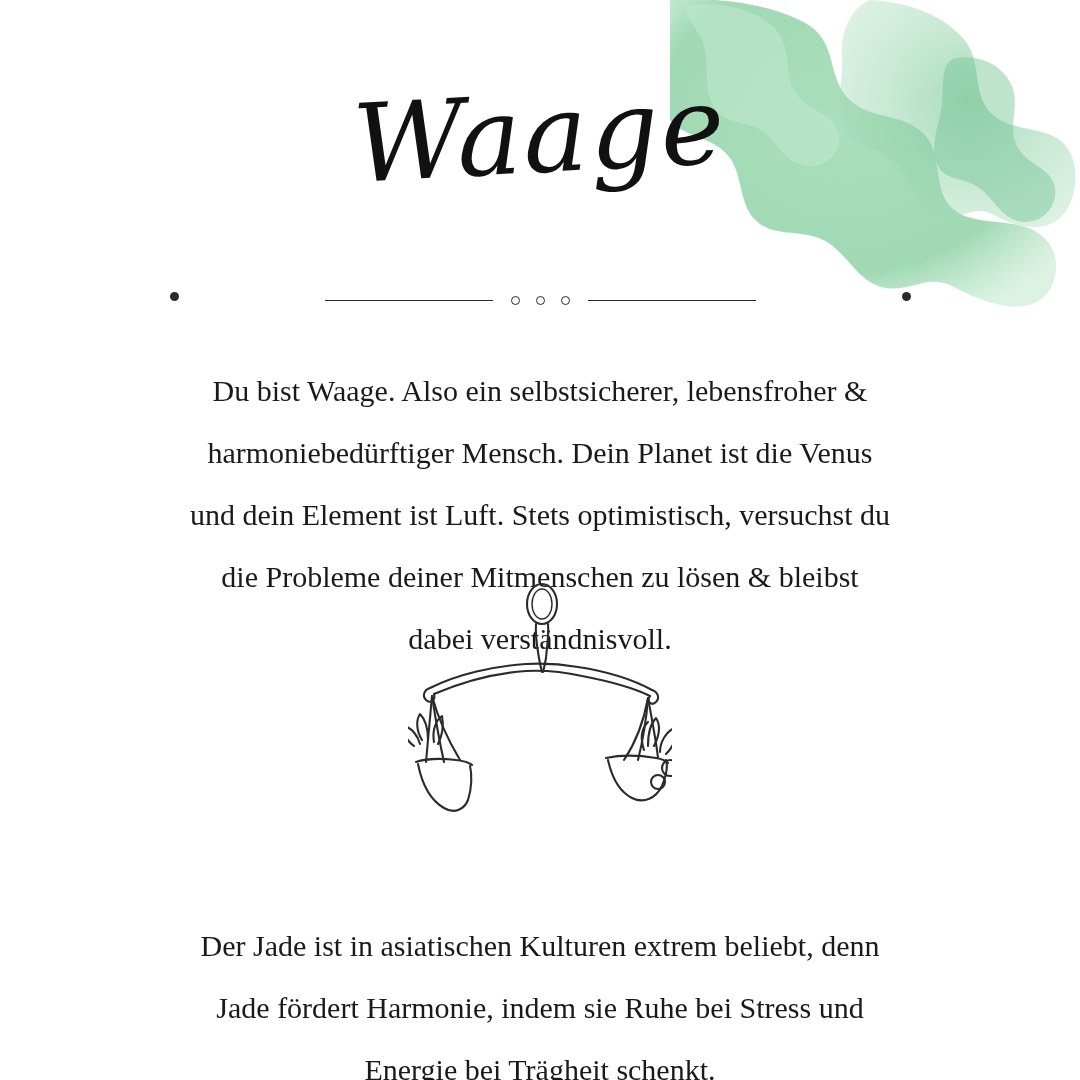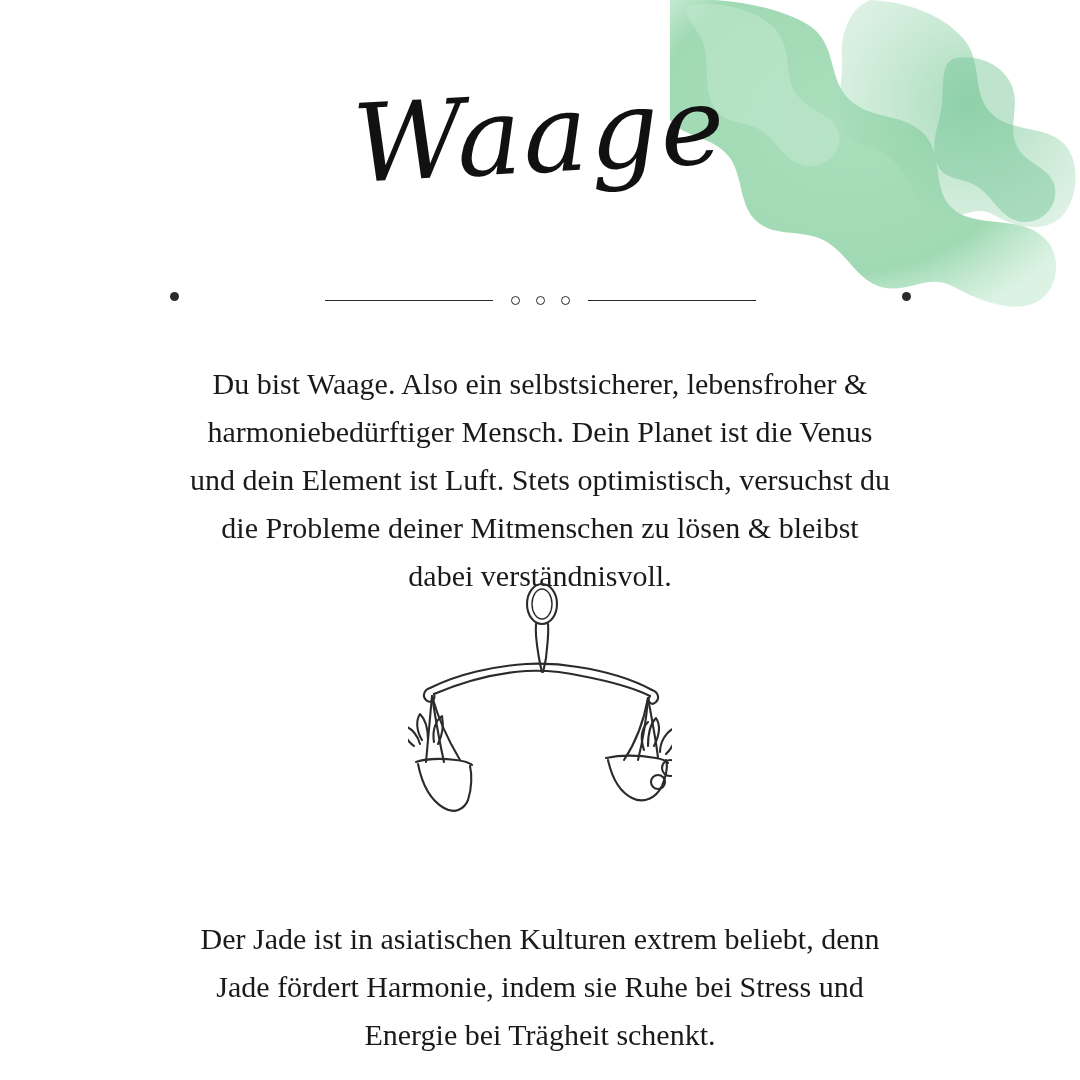--- a/index.html
+++ b/index.html
@@ -94,21 +94,21 @@
   #side-dot-right { left: 902px; }
 
   
   .para {
     position: absolute;
     left: 190px;
     width: 700px;
     text-align: center;
     font-family: "Liberation Serif", serif;
     font-size: 30px;
-    line-height: 48px;
+    line-height: 62px;
     color: #1a1a1a;
   }
   #paragraph-intro { top: 330px; }
   #paragraph-jade  { top: 885px; }
 
   
   #libra-illustration {
     position: absolute;
     top: 578px;
     left: 408px;

